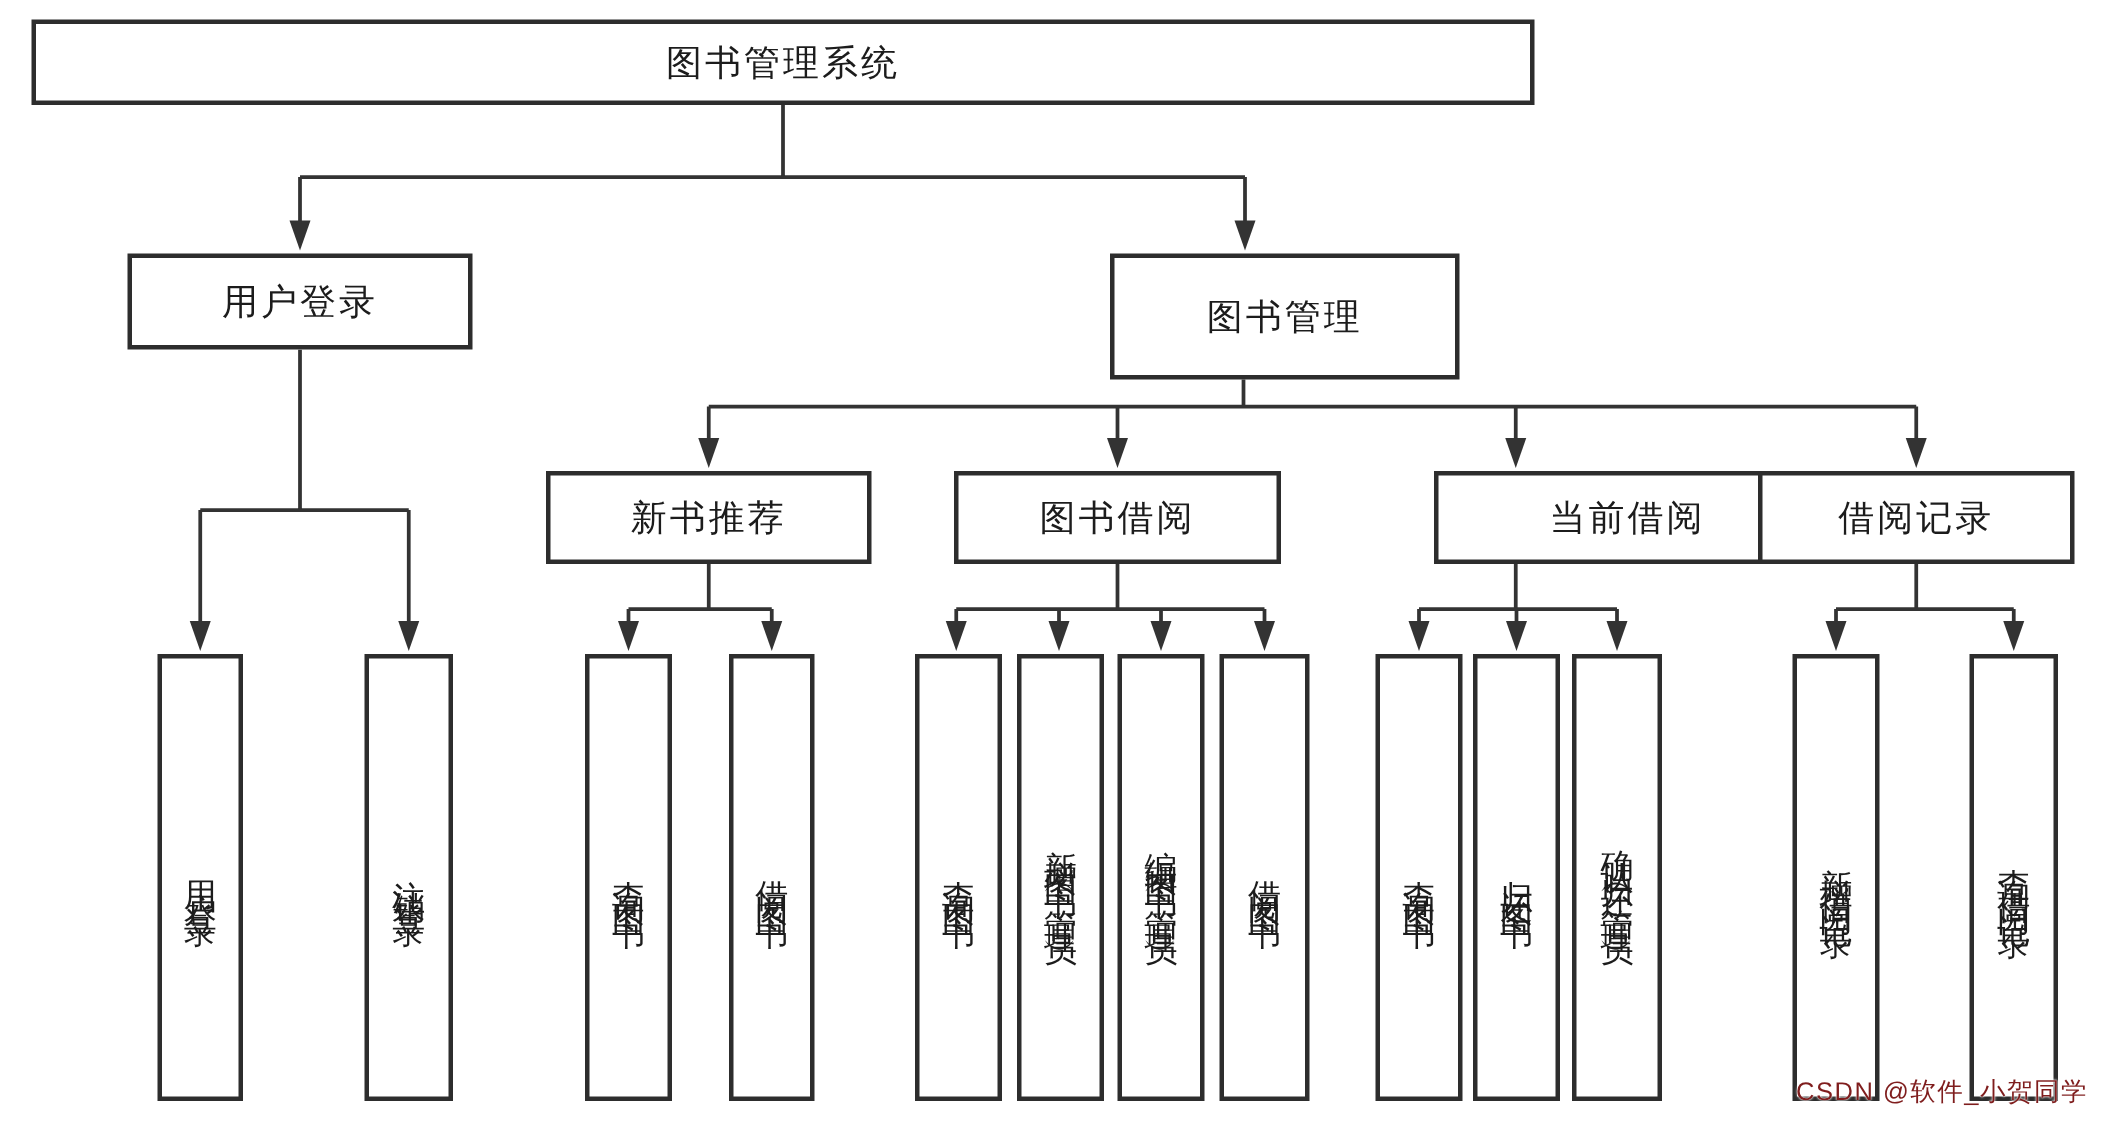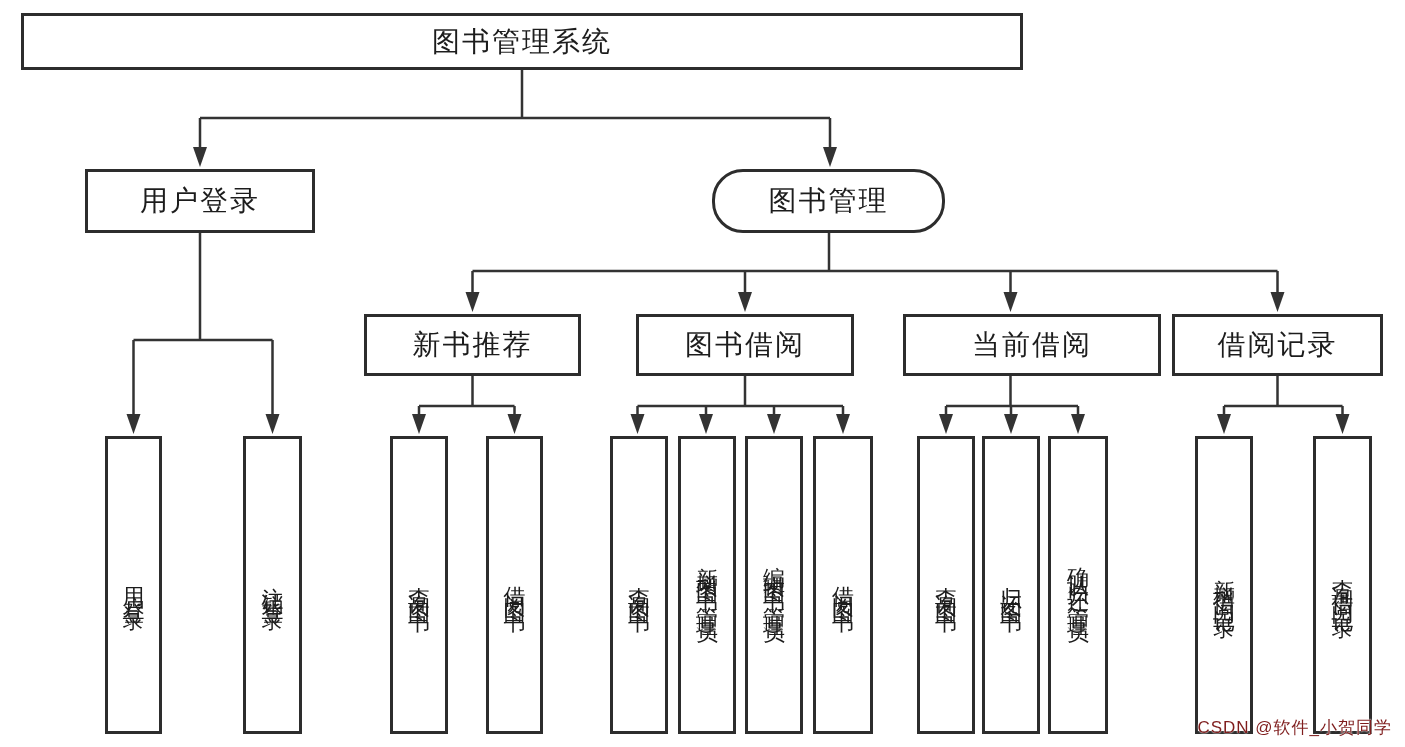--- a/index.html
+++ b/index.html
@@ -26,21 +26,21 @@
     position: absolute;
     box-sizing: border-box;
     border: 3px solid #2d2d2d;
     background: #ffffff;
     display: flex;
     align-items: center;
     justify-content: center;
     z-index: 2;
   }
   .hbox {
-    font-size: 28px;
+    font-size: 24px;
     letter-spacing: 2px;
     white-space: nowrap;
   }
   .vbox {
     top: 436px;
     height: 298px;
   }
   .vbox .vtext {
     writing-mode: vertical-rl;
     text-orientation: mixed;
@@ -109,31 +109,31 @@
     </g>
   </svg>
 
   <div class="node hbox" style="left:21px; top:13px; width:1002px; height:57px;">
     <span>图书管理系统</span>
   </div>
 
   <div class="node hbox" style="left:85px; top:169px; width:230px; height:64px;">
     <span>用户登录</span>
   </div>
-  <div class="node hbox" style="left:712px; top:169px; width:233px; height:64px;border-radius:31px;">
+  <div class="node hbox" style="left:740px; top:169px; width:233px; height:84px;">
     <span>图书管理</span>
   </div>
 
   <div class="node hbox" style="left:636px; top:314px; width:218px; height:62px;">
     <span>图书借阅</span>
   </div>
   <div class="node hbox" style="left:364px; top:314px; width:217px; height:62px;">
     <span>新书推荐</span>
   </div>
-  <div class="node hbox" style="left:903px; top:314px; width:258px; height:62px;">
+  <div class="node hbox" style="left:956px; top:314px; width:258px; height:62px;">
     <span>当前借阅</span>
   </div>
   <div class="node hbox" style="left:1172px; top:314px; width:211px; height:62px;">
     <span>借阅记录</span>
   </div>
 
   <div class="node vbox" style="left:105px; width:57px;">
     <span class="vtext">用户登录</span>
   </div>
   <div class="node vbox" style="left:243px; width:59px;">

